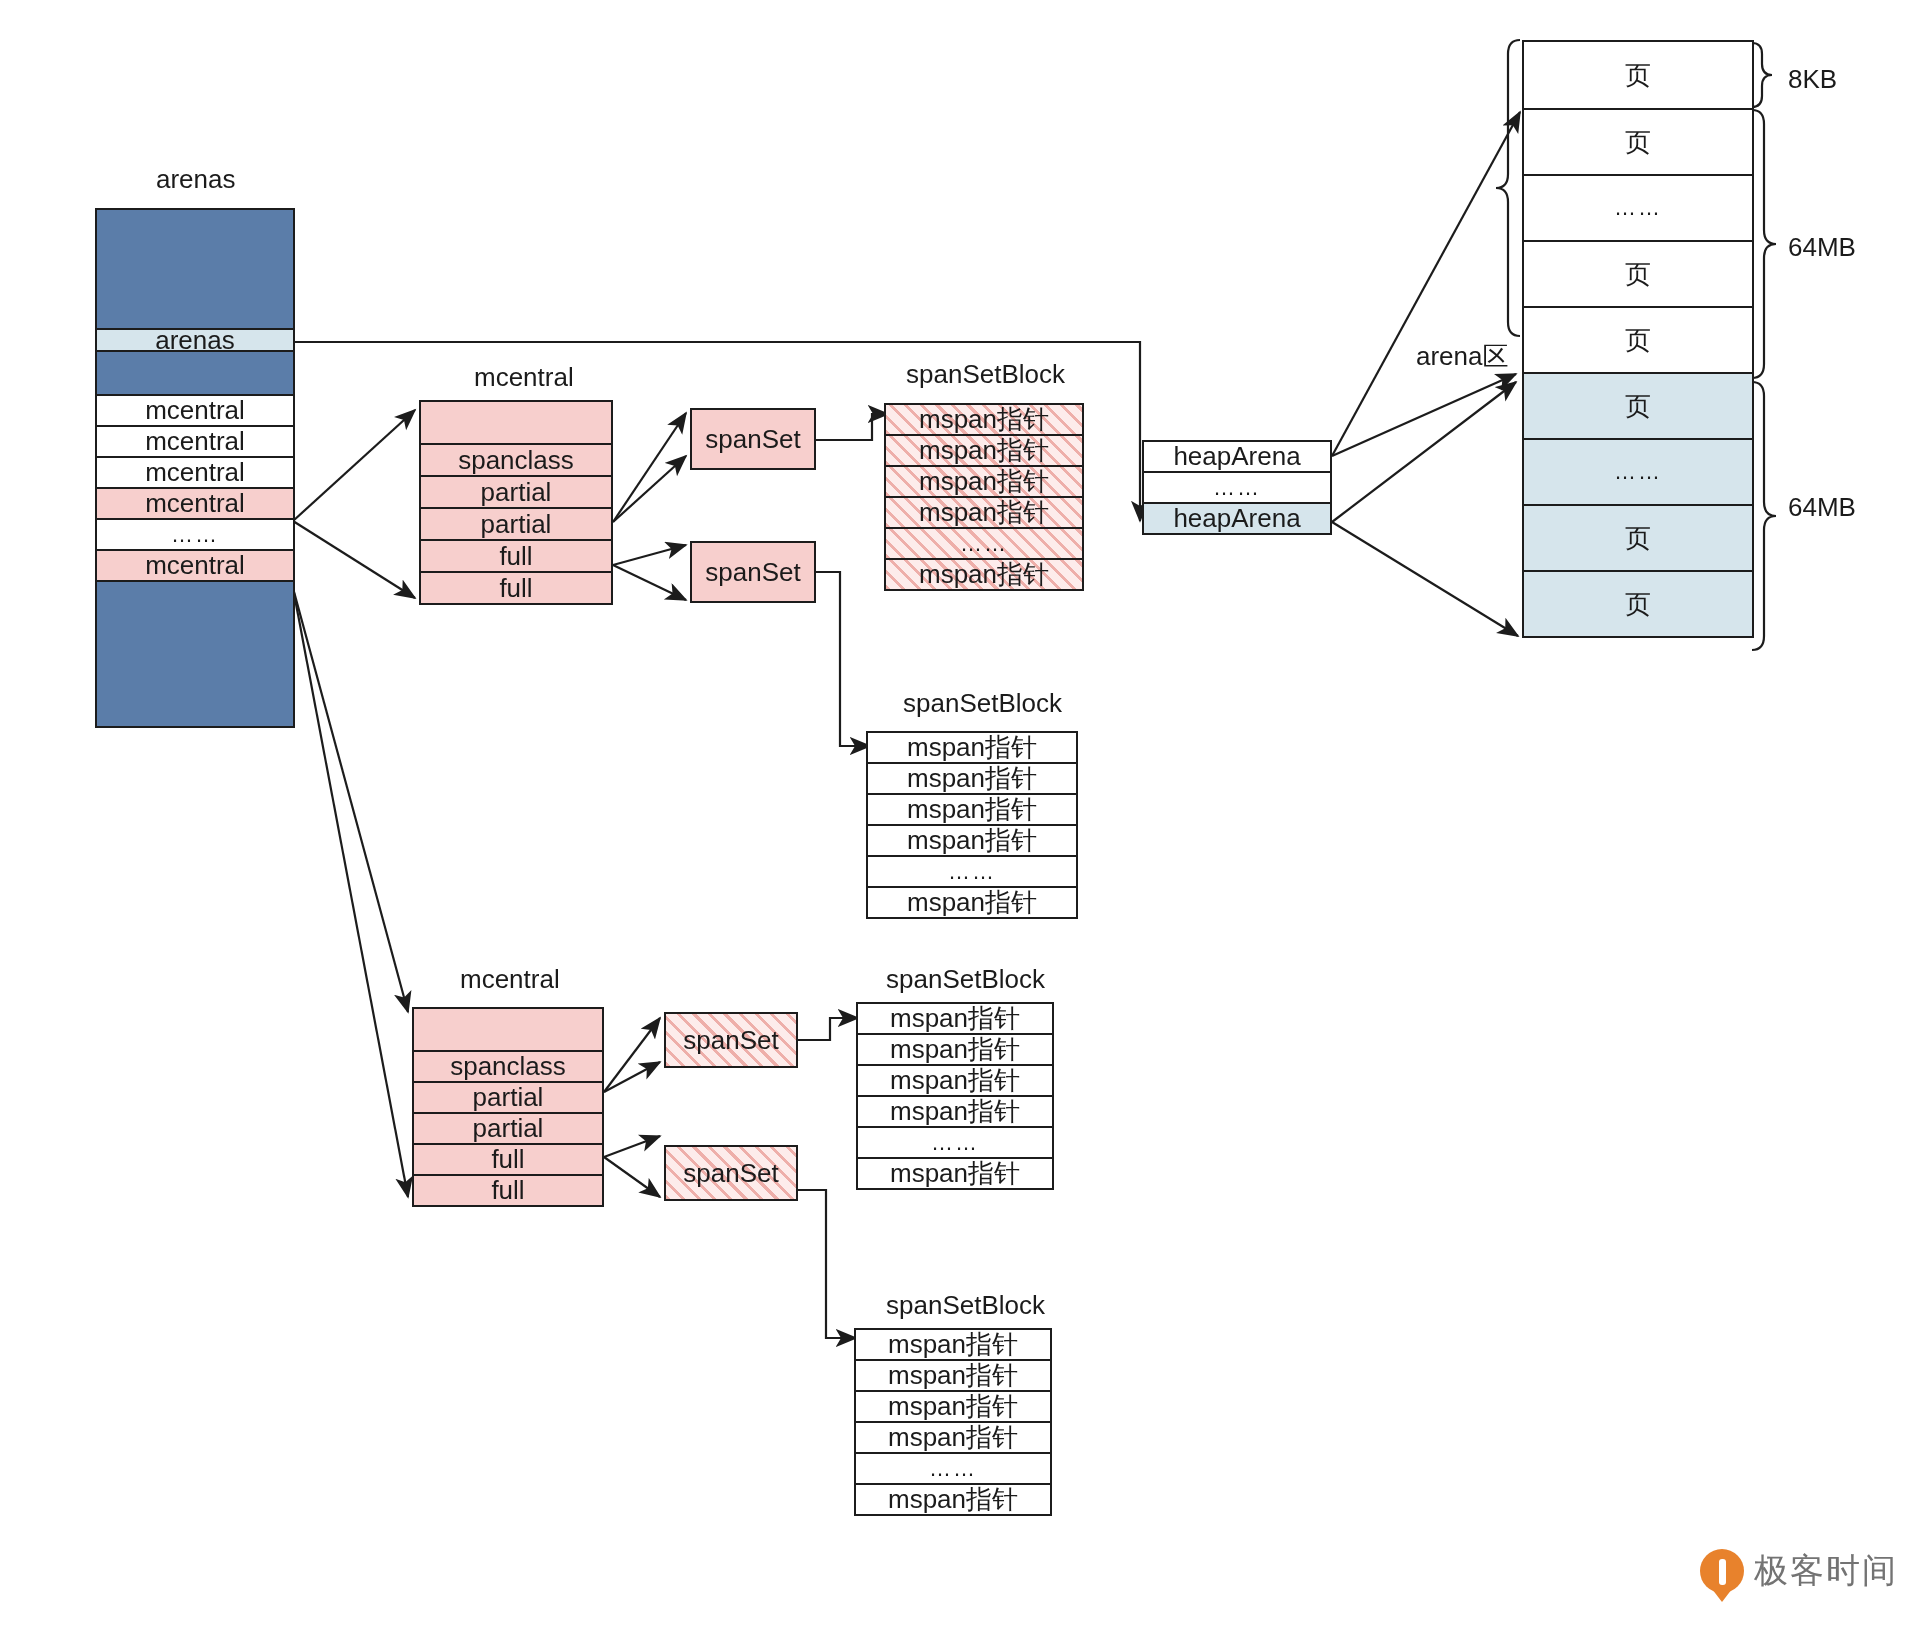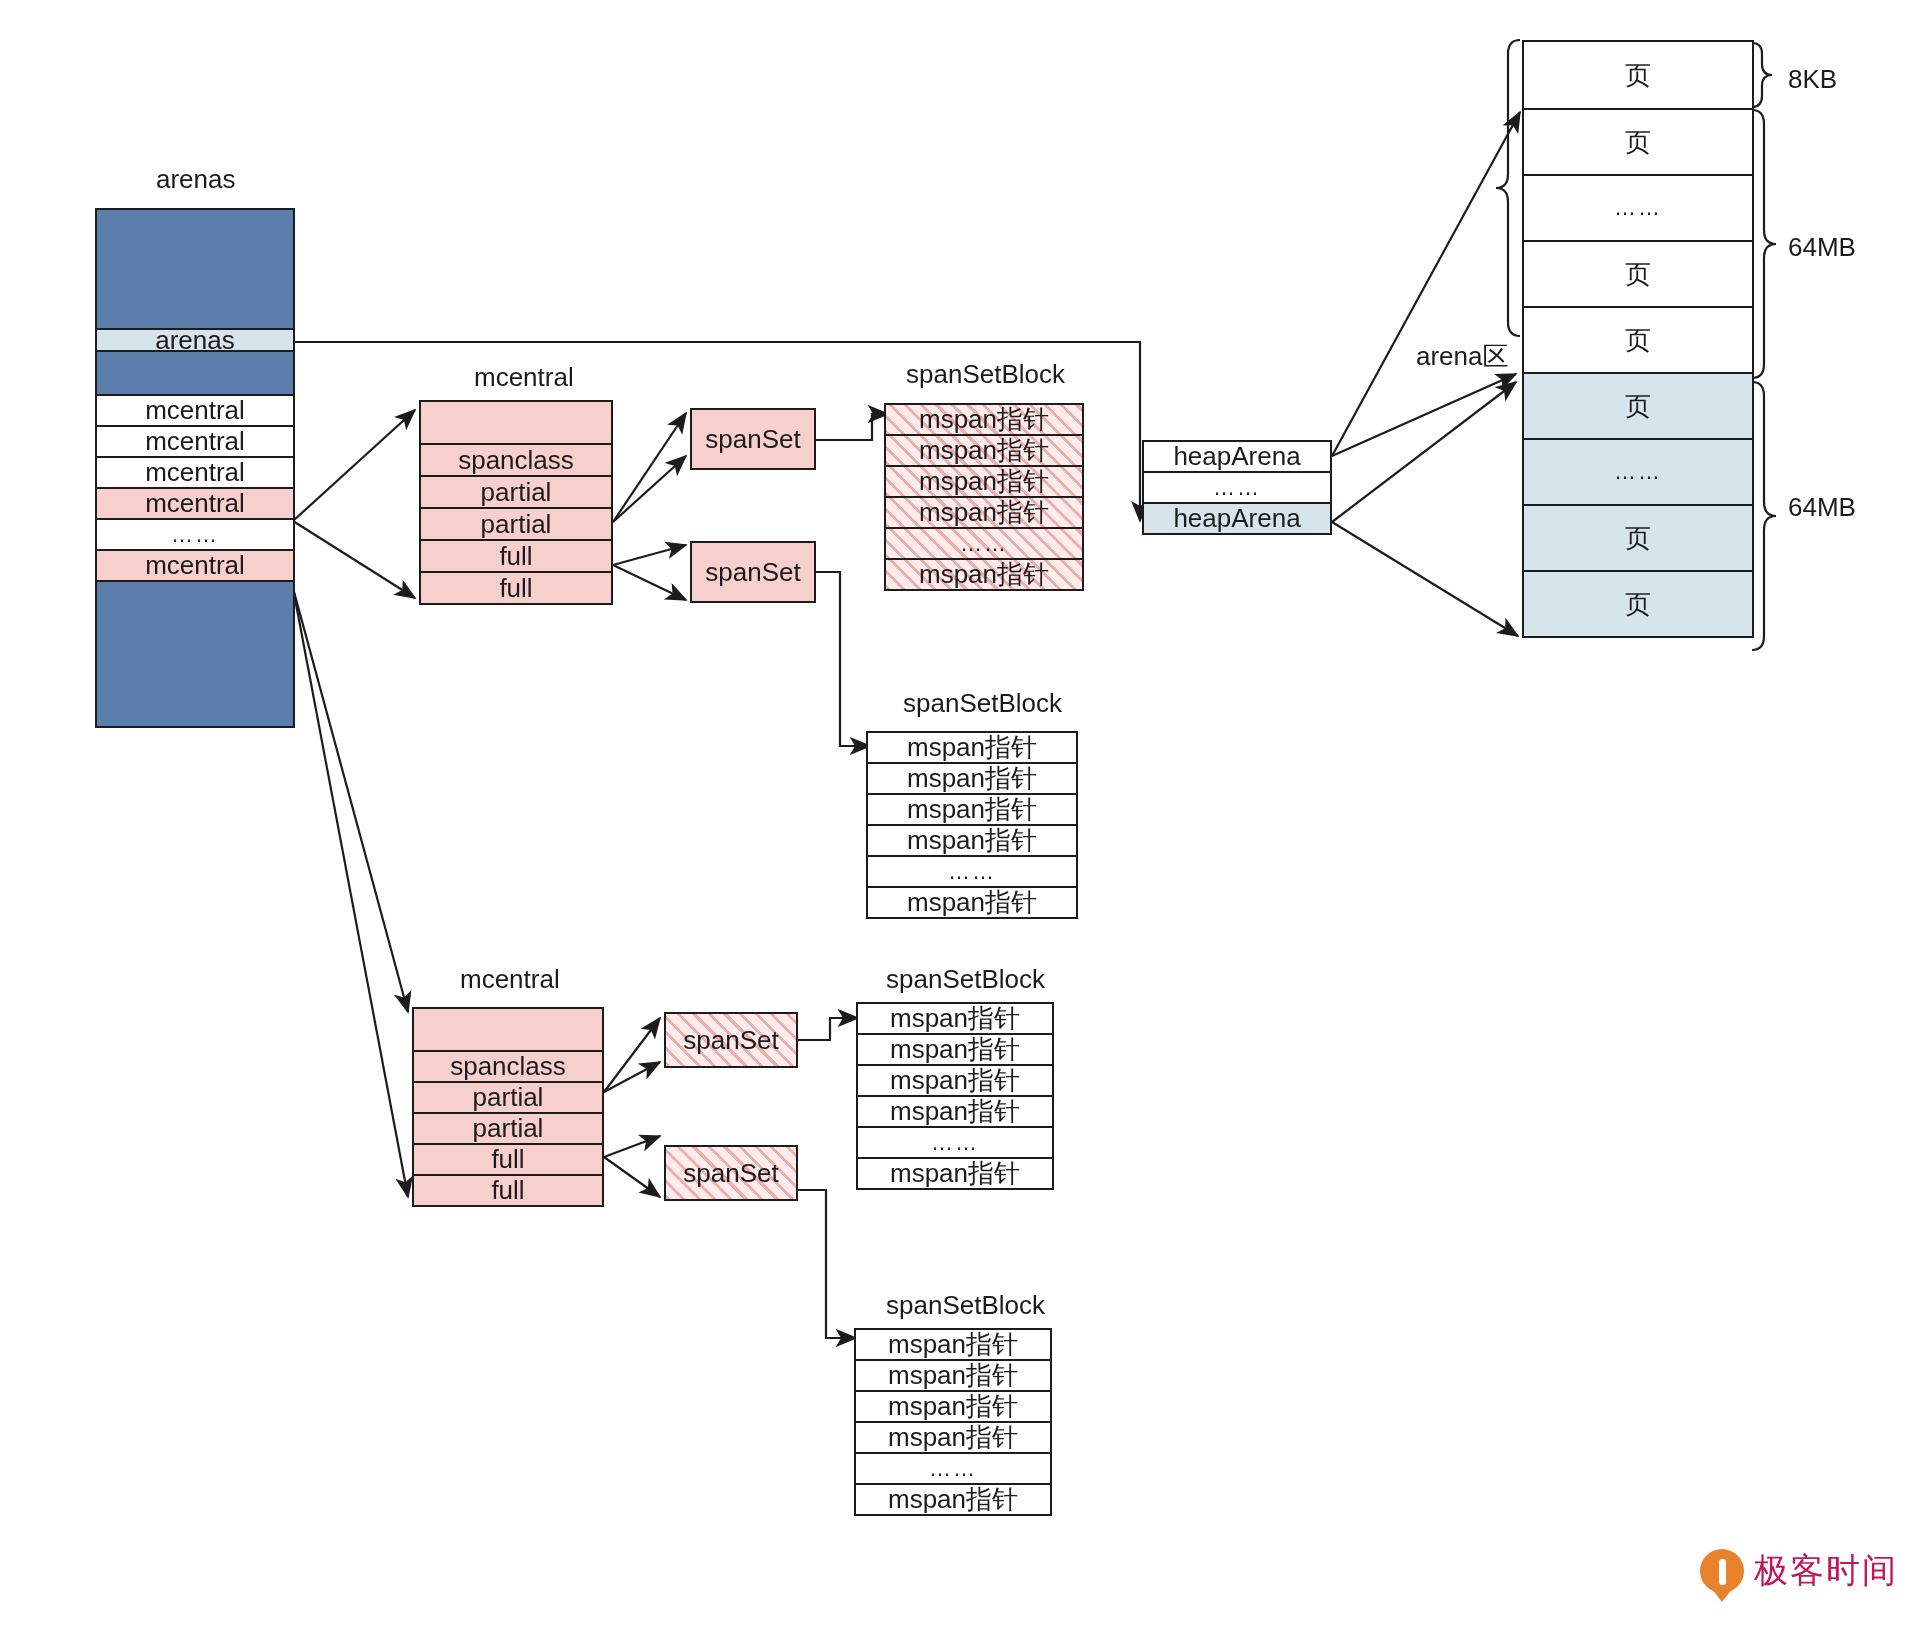--- a/index.html
+++ b/index.html
@@ -80,21 +80,21 @@
     position:absolute;
     left:50%;bottom:-9px;
     margin-left:-10px;
     width:0;height:0;
     border-left:10px solid transparent;
     border-right:10px solid transparent;
     border-top:13px solid #e8822c;
   }
   .logo-text{
     font-size:34px;
-    color:#be185d;
+    color:#737373;
     letter-spacing:2px;
     font-family:"DejaVu Sans",sans-serif;
   }
 </style>
 </head>
 <body>
 
 <div id="stage">
 
   <svg class="arrows" viewBox="0 0 1920 1632">

